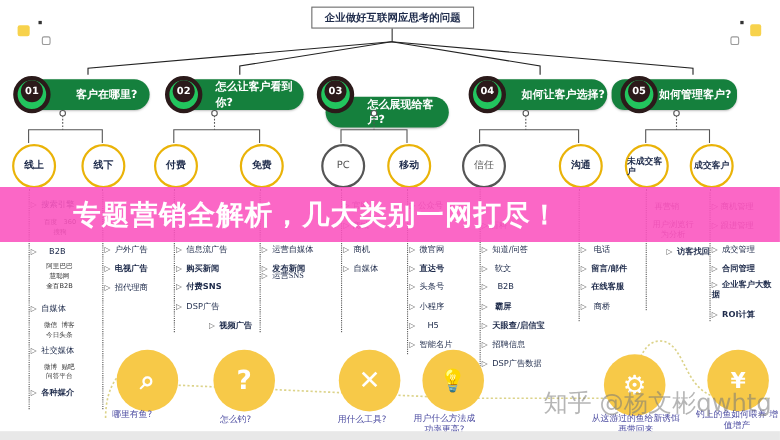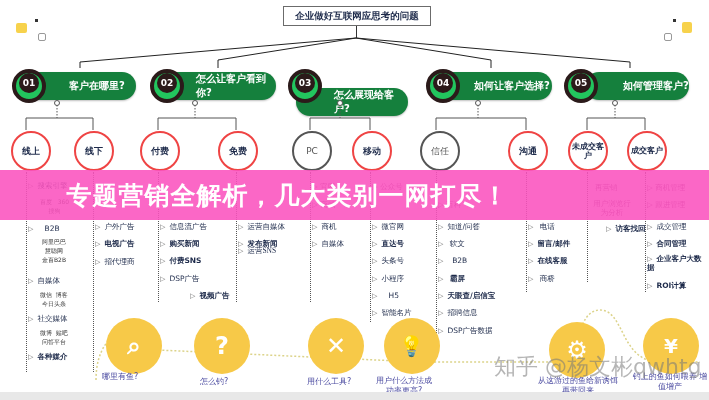--- a/index.html
+++ b/index.html
@@ -13,22 +13,22 @@
   .deco-yellow { background: #f7d24c; border-radius: 2px; }
   .deco-box { border: 1px solid #999; border-radius: 2px; }
   .deco-dot { background: #333; }
 
   .q-pill { height: 28px; background: #15803d; border-radius: 14px; color: #fff; font-size: 10px; font-weight: bold;
     display: flex; align-items: center; padding-left: 38px; box-shadow: 0 1px 2px rgba(0,0,0,.25); justify-content: center; }
   .q-gear { width: 34px; height: 34px; border-radius: 50%; background: #22c55e; border: 4px solid #2b1a1a;
     color: #fff; font-weight: bold; font-size: 10px; display: flex; justify-content: center; }
   .q-gear span { width: 20px; height: 20px; border-radius: 50%; background: #2b1a1a; display: flex; align-items: center; justify-content: center; font-size: 9px; }
 
-  .node { width: 40px; height: 40px; border-radius: 50%; border: 2px solid #ef4444; font-size: 9px; font-weight: bold;
-    display: flex; align-items: center; justify-content: center; text-align: center; line-height: 1.15; background: #fff; }
+  .node { width: 40px; height: 40px; border-radius: 50%; border: 2px solid #eab308; font-size: 9px; font-weight: bold;
+    display: flex; align-items: center; justify-content: center; text-align: left; line-height: 1.15; background: #fff; }
   .node.light { color: #555; font-weight: normal; border-color: #555; }
 
   .vline { border-left: 1px dotted #555; }
   .solid-v { border-left: 1px solid #333; }
 
   .item { font-size: 7.5px; color: #1d2a4a; white-space: nowrap; }
   .item .arr { color: #666; margin-right: 4px; font-size: 7px; }
   .item.b { font-weight: bold; }
   .sub { font-size: 6px; color: #333; text-align: center; white-space: nowrap; }
 
@@ -89,21 +89,21 @@
 </div>
 <div>
   <div class="abs q-pill" style="left:434px;top:72px;width:118px;">
       <span>如何让客户选择?</span>
     </div>
   <div class="abs q-gear" style="left:426px;top:69px;">
       <span>04</span>
     </div>
 </div>
 <div>
-  <div class="abs q-pill" style="left:585px;top:72px;width:104px;">
+  <div class="abs q-pill" style="left:556px;top:72px;width:114px;border-radius:12px;">
       <span>如何管理客户?</span>
     </div>
   <div class="abs q-gear" style="left:564px;top:69px;">
       <span>05</span>
     </div>
 </div>
 
 <svg class="abs" style="left:0;top:100px;" width="709" height="45">
   <g stroke="#555" fill="none" stroke-width="1">
     <line x1="57" y1="2" x2="57" y2="18" stroke-dasharray="1.5,1.5"></line>

